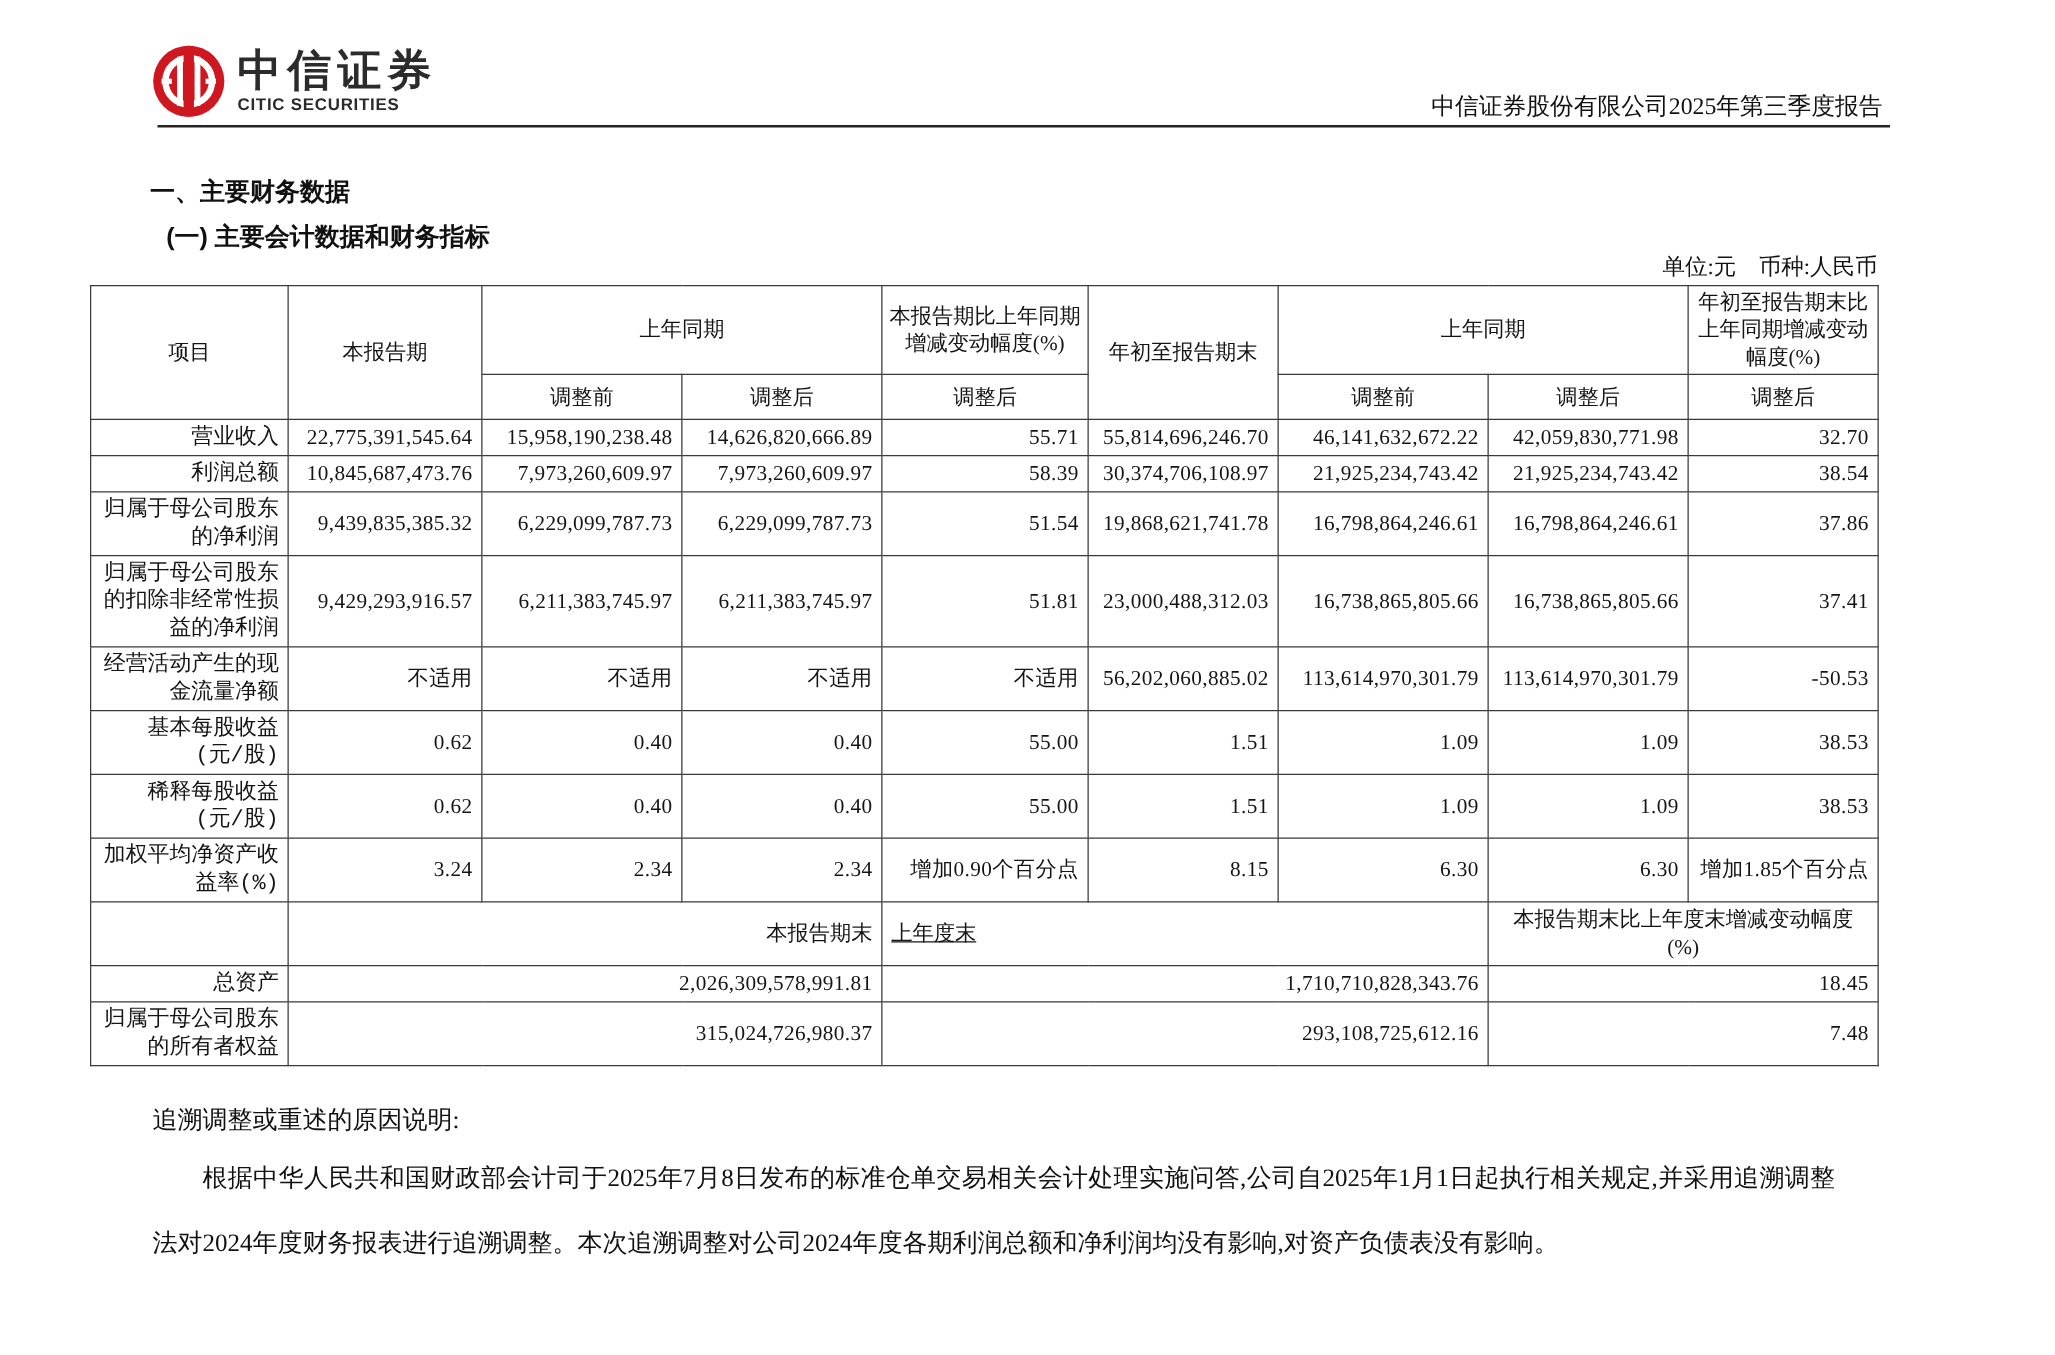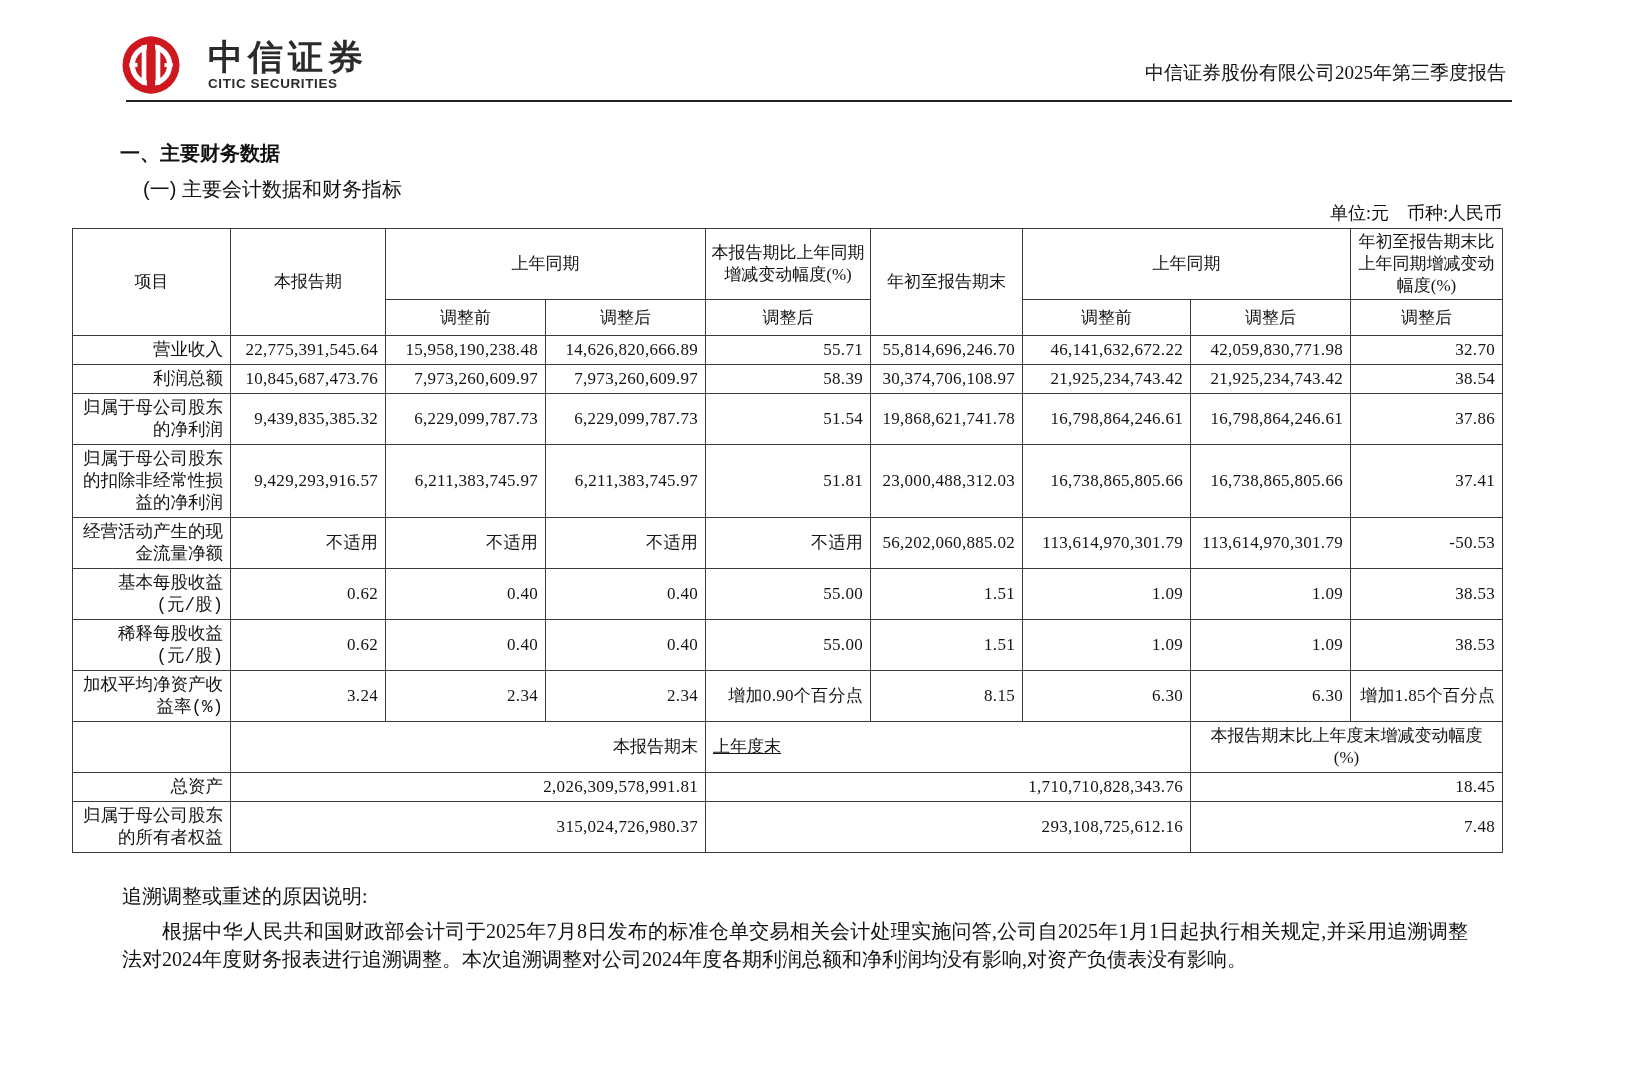--- a/index.html
+++ b/index.html
@@ -1,30 +1,30 @@
 <!DOCTYPE html>
 <html><head>
 <meta charset="utf-8">
 <style>
   html,body{margin:0;padding:0;background:#ffffff;}
   .page{
     position:relative;width:1644px;height:1084px;background:#fff;overflow:hidden;
     font-family:"Liberation Serif","DejaVu Serif",serif;color:#141414;
   }
   
-  .hdr-logo{position:absolute;left:122px;top:36px;display:flex;align-items:center;gap:28px;}
+  .hdr-logo{position:absolute;left:122px;top:36px;display:flex;align-items:center;gap:10px;}
   .hdr-logo svg{width:58px;height:58px;display:block;}
   .brand-txt{display:flex;flex-direction:column;justify-content:center;}
   .brand-cn{font-family:"Liberation Sans","DejaVu Sans",sans-serif;font-size:35px;font-weight:bold;color:#2b2b2b;letter-spacing:5px;line-height:38px;}
   .brand-en{font-family:Liberation Sans, sans-serif;font-size:13.5px;font-weight:bold;color:#2b2b2b;letter-spacing:0.6px;line-height:16px;}
-  .hdr-title{position:absolute;right:138px;top:60px;font-size:19px;color:#111;}
+  .hdr-title{position:absolute;right:138px;top:72px;font-size:19px;color:#111;}
   .hdr-rule{position:absolute;left:126px;top:100px;width:1386px;height:0;border-top:2px solid #232323;}
   
   .h1{position:absolute;left:120px;top:140px;font-family:"Liberation Sans","DejaVu Sans",sans-serif;font-size:20px;font-weight:bold;color:#111;}
-  .h2{position:absolute;left:133px;top:176px;font-family:"Liberation Sans","DejaVu Sans",sans-serif;font-size:20px;font-weight:normal;color:#111;margin-left:10px;}
+  .h2{position:absolute;left:133px;top:176px;font-family:"Liberation Sans","DejaVu Sans",sans-serif;font-size:20px;font-weight:bold;color:#111;}
   .unit-note{position:absolute;right:142px;top:201px;font-size:18px;color:#111;}
   
   table.fin{
     position:absolute;left:72px;top:228px;width:1430px;
     border-collapse:collapse;table-layout:fixed;
     border:1.5px solid #222;
   }
   table.fin th,table.fin td{
     border:1px solid #3a3a3a;
     padding:3px 7px;
@@ -34,21 +34,21 @@
   }
   table.fin th{font-weight:normal;text-align:center;font-size:17px;padding:2px 4px;}
   tr.head-top{height:70px;}
   tr.head-sub{height:36px;margin-left:48px;}
   tr.sec2-head{height:34px;}
   td.cell-label{text-align:right;font-size:17.5px;padding-left:8px;font-family:Liberation Mono, monospace;}
   td.cell-num{text-align:right;font-size:17px;white-space:nowrap;padding-right:7px;letter-spacing:0.3px;}
   
   .foot{position:absolute;left:122px;top:854px;width:1346px;font-size:20px;color:#111;margin-top:27px;}
   .foot-title{line-height:30px;}
-  .foot-body{margin:6px 0 0 0;text-indent:2em;line-height:28px;text-align:justify;}
+  .foot-body{margin:6px 0 0 0;text-indent:2em;line-height:52px;text-align:justify;}
 </style>
 </head>
 <body>
 
 <div class="page">
 
   <div class="hdr-logo">
     <svg viewBox="0 0 56 56" aria-hidden="true">
       <clipPath id="lc">
           <circle cx="28" cy="28" r="27.5"></circle>

